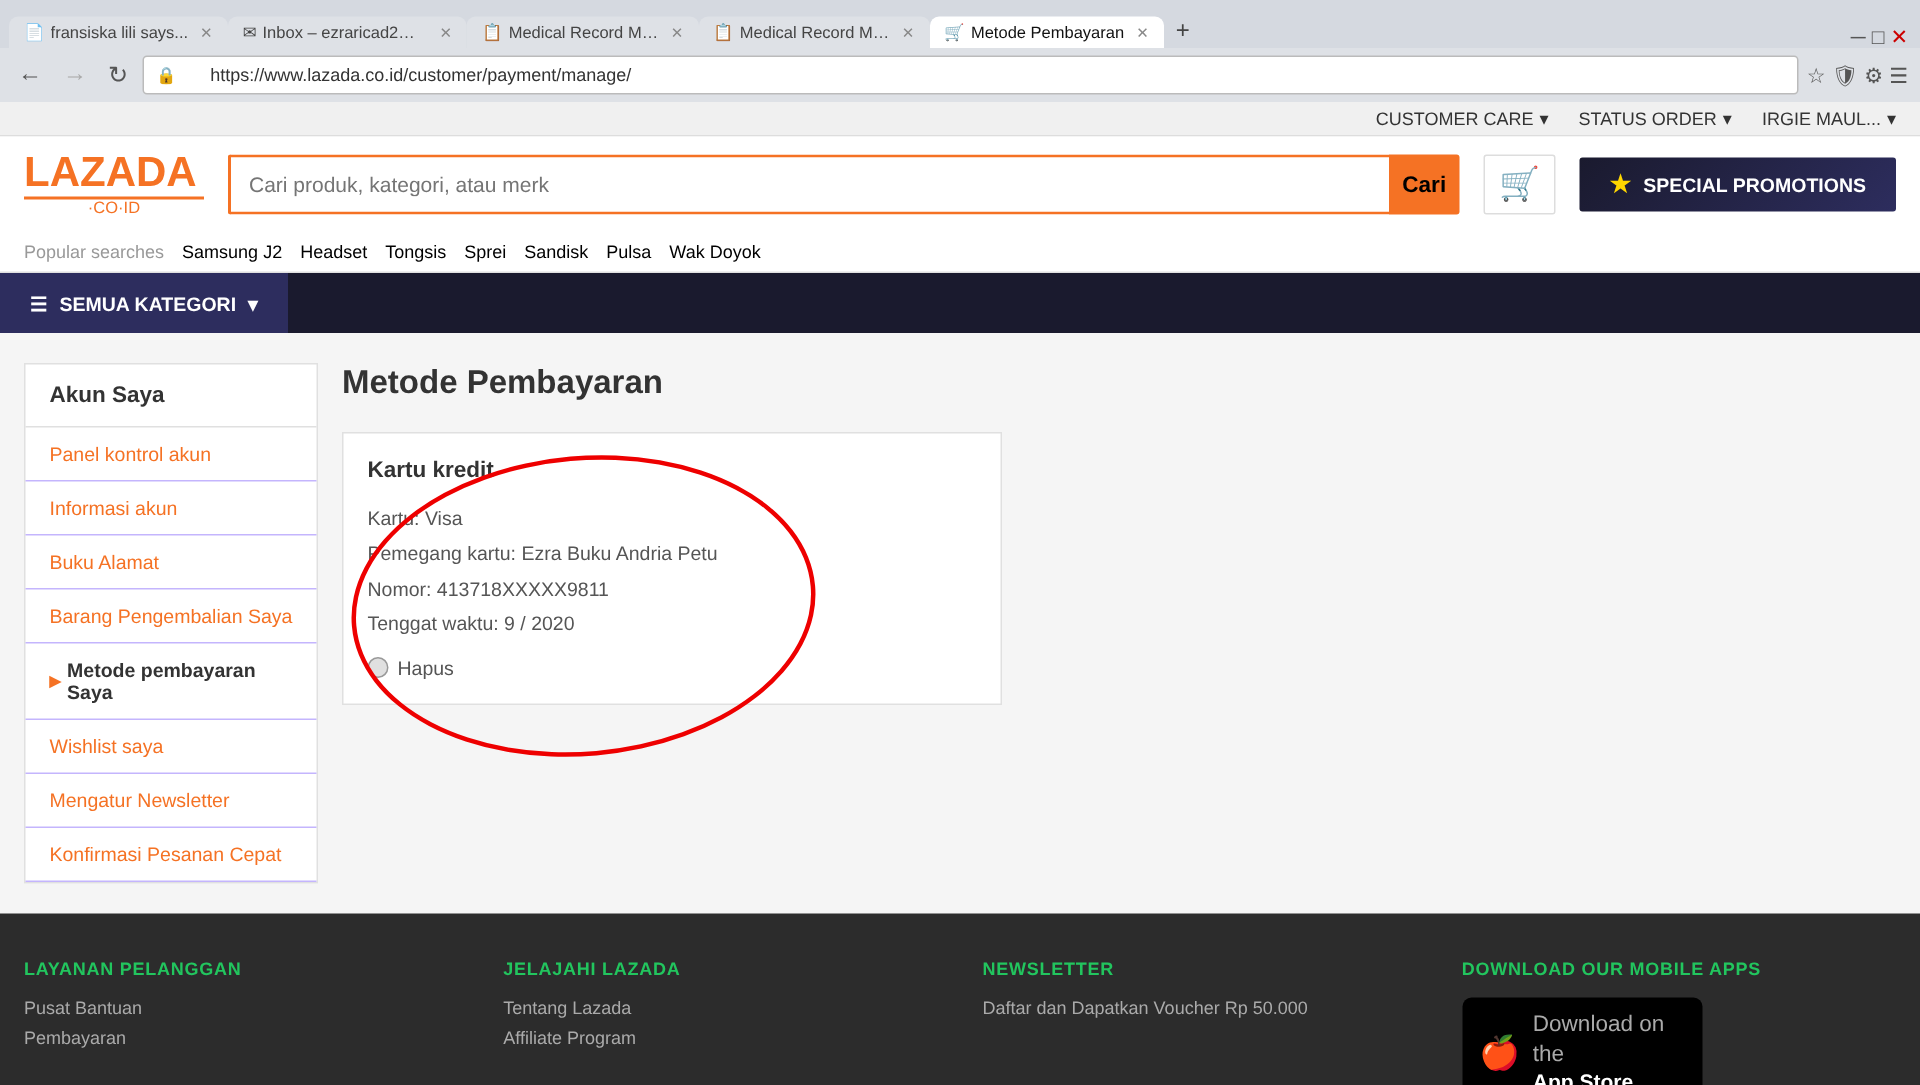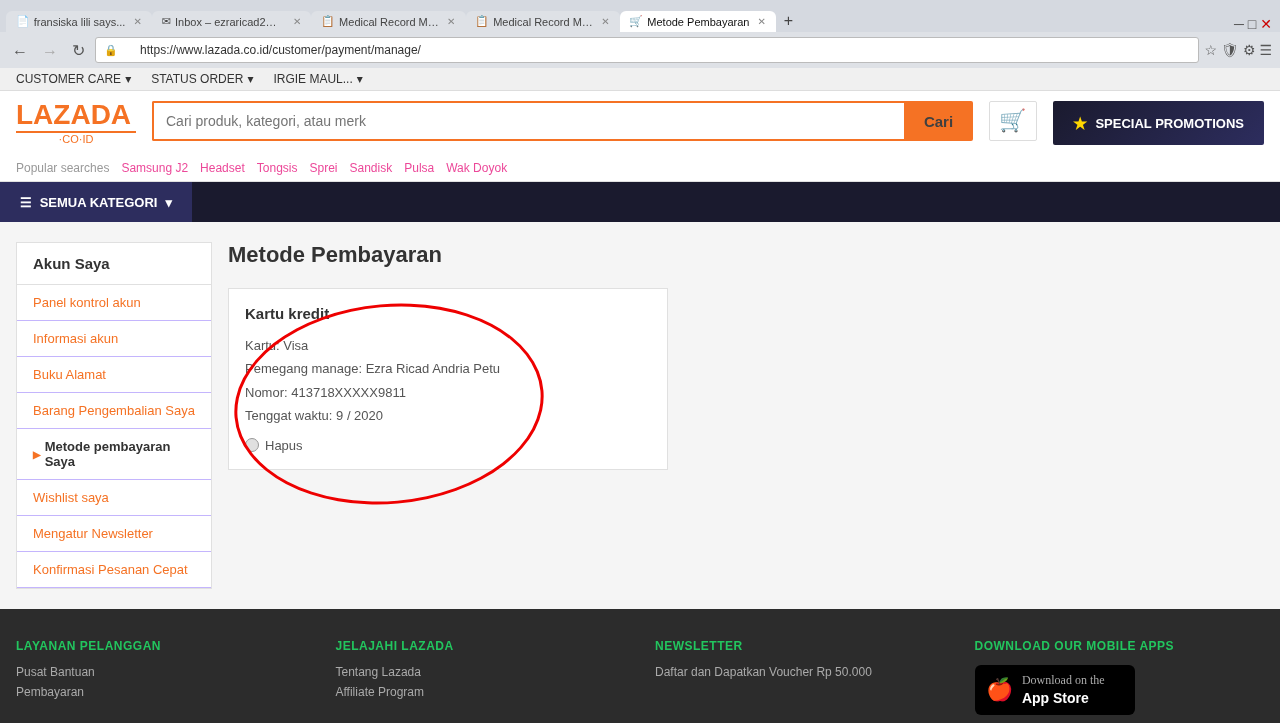--- a/index.html
+++ b/index.html
@@ -13,40 +13,40 @@
     .tab-close { font-size: 10px; color: #888; margin-left: 4px; cursor: pointer; }
 
     .nav-bar { display: flex; align-items: center; padding: 4px 8px; background: #dee1e6; gap: 6px; height: 36px; }
     .nav-btn { background: none; border: none; cursor: pointer; font-size: 16px; color: #555; padding: 2px 4px; }
     .nav-btn:disabled { color: #aaa; }
     .address-bar { flex: 1; height: 26px; border: 1px solid #bbb; border-radius: 3px; padding: 0 8px; font-size: 12px; background: #fff; display: flex; align-items: center; gap: 4px; }
     .lock-icon { color: #5a5; font-size: 11px; }
     .address-text { font-size: 12px; color: #333; padding-left: 18px; }
     .nav-icons { display: flex; gap: 4px; align-items: center; }
     .nav-icon-btn { background: none; border: none; font-size: 14px; cursor: pointer; color: #555; }
-    .top-bar { background: #f0f0f0; display: flex; justify-content: flex-start; align-items: center; padding: 4px 16px; gap: 20px; font-size: 12px; border-bottom: 1px solid #ddd; }
+    .top-bar { background: #f0f0f0; display: flex; justify-content: flex-end; align-items: center; padding: 4px 16px; gap: 20px; font-size: 12px; border-bottom: 1px solid #ddd; }
     .top-bar-item { display: flex; align-items: center; gap: 4px; cursor: pointer; color: #333; }
 
-    .header-main { display: flex; padding: 10px 16px; gap: 16px; background: #fff; }
+    .header-main { display: flex; align-items: center; padding: 10px 16px; gap: 16px; background: #fff; }
     .logo { width: 120px; }
     .logo-text { font-size: 28px; font-weight: bold; color: #f57224; line-height: 1; }
     .logo-sub { font-size: 11px; color: #f57224; text-align: center; border-top: 2px solid #f57224; margin-top: 2px; }
 
     .search-bar { flex: 1; display: flex; height: 40px; }
     .search-input { flex: 1; border: 2px solid #f57224; border-right: none; padding: 0 12px; font-size: 14px; outline: none; border-radius: 2px 0 0 2px; }
-    .search-btn { background: #f57224; border: none; color: #404040; padding: 0 20px; font-size: 15px; font-weight: bold; cursor: pointer; border-radius: 0 2px 2px 0; }
+    .search-btn { background: #f57224; border: none; color: #000000; padding: 0 9px; font-size: 15px; font-weight: bold; cursor: pointer; border-radius: 0 2px 2px 0; }
 
     .cart-icon { display: flex; align-items: center; justify-content: center; width: 48px; height: 40px; border: 1px solid #ddd; border-radius: 2px; cursor: pointer; font-size: 22px; color: #555; }
 
     .special-promo { background: linear-gradient(135deg, #1a1a2e, #2d2d5e); color: #fff; padding: 8px 20px; border-radius: 2px; cursor: pointer; display: flex; align-items: center; gap: 8px; font-size: 13px; font-weight: bold; white-space: nowrap; }
     .special-promo-icon { color: #ffd700; font-size: 16px; }
 
     .popular-bar { background: #fff; padding: 6px 16px; display: flex; align-items: flex-end; gap: 12px; border-bottom: 1px solid #e0e0e0; font-size: 12px; }
     .popular-label { color: #999; }
-    .popular-item { color: #ec4899; cursor: pointer; }
+    .popular-item { color: #000000; cursor: pointer; }
 
     
     .category-nav { background: #1a1a2e; color: #fff; padding: 0; height: 40px; display: flex; align-items: center; }
     .cat-btn { background: #2d2d5e; color: #fff; border: none; padding: 0 20px; height: 40px; cursor: pointer; font-size: 13px; font-weight: bold; display: flex; align-items: center; gap: 8px; }
 
     
     .main-wrapper { display: flex; padding: 20px 16px; gap: 16px; min-height: 350px; }
 
     
     .sidebar { width: 196px; background: #fff; border: 1px solid #e0e0e0; padding: 0; flex-shrink: 0; }
@@ -80,21 +80,21 @@
     .footer { background: #2c2c2c; color: #ccc; padding: 30px 16px 20px; }
     .footer-grid { display: grid; grid-template-columns: 1fr 1fr 1fr 1fr; gap: 30px; margin-bottom: 20px; }
     .footer-col-title { font-size: 12px; font-weight: bold; color: #22c55e; margin-bottom: 12px; text-transform: uppercase; letter-spacing: 0.5px; }
     .footer-link { display: block; font-size: 12px; color: #aaa; margin-bottom: 6px; cursor: pointer; text-decoration: none; }
 
     .newsletter-text { font-size: 12px; color: #aaa; margin-bottom: 8px; }
 
     .app-store-btn { display: flex; align-items: center; gap: 8px; background: #000; color: #fff; padding: 8px 12px; border-radius: 6px; margin-bottom: 10px; cursor: pointer; width: 160px; }
     .app-store-icon { font-size: 22px; }
     .app-store-text { line-height: 1.3; }
-    .app-store-sub { font-size: 12px; color: #aaa; font-family: Liberation Serif, serif; }
+    .app-store-sub { font-size: 15px; color: #aaa; }
     .app-store-main { font-size: 14px; font-weight: bold; }
   </style>
 </head>
 <body>
 
 <div class="browser-chrome">
   <div class="tab-bar">
     <div class="tab">
       <span>📄</span>
       <span style="max-width:110px;overflow:hidden;white-space:nowrap;text-overflow:ellipsis">fransiska lili says...</span>
@@ -215,21 +215,21 @@
     <a class="sidebar-item">Konfirmasi Pesanan Cepat</a>
   </div>
 
   <div class="content-area">
     <h1 class="page-title">Metode Pembayaran</h1>
     <div class="card-section" style="position:relative;max-width:440px;">
       <div class="circle-annotation"></div>
       <div class="card-title">Kartu kredit</div>
       <div class="card-detail">
         <div>Kartu: Visa</div>
-        <div>Pemegang manage: Ezra Ricad Andria Petu</div>
+        <div>Pemegang kartu: Ezra Buku Andria Petu</div>
         <div>Nomor: 413718XXXXX9811</div>
         <div>Tenggat waktu: 9 / 2020</div>
       </div>
       <div class="hapus-btn">
         <span class="hapus-radio"></span>
         <span>Hapus</span>
       </div>
     </div>
   </div>
 </div>

